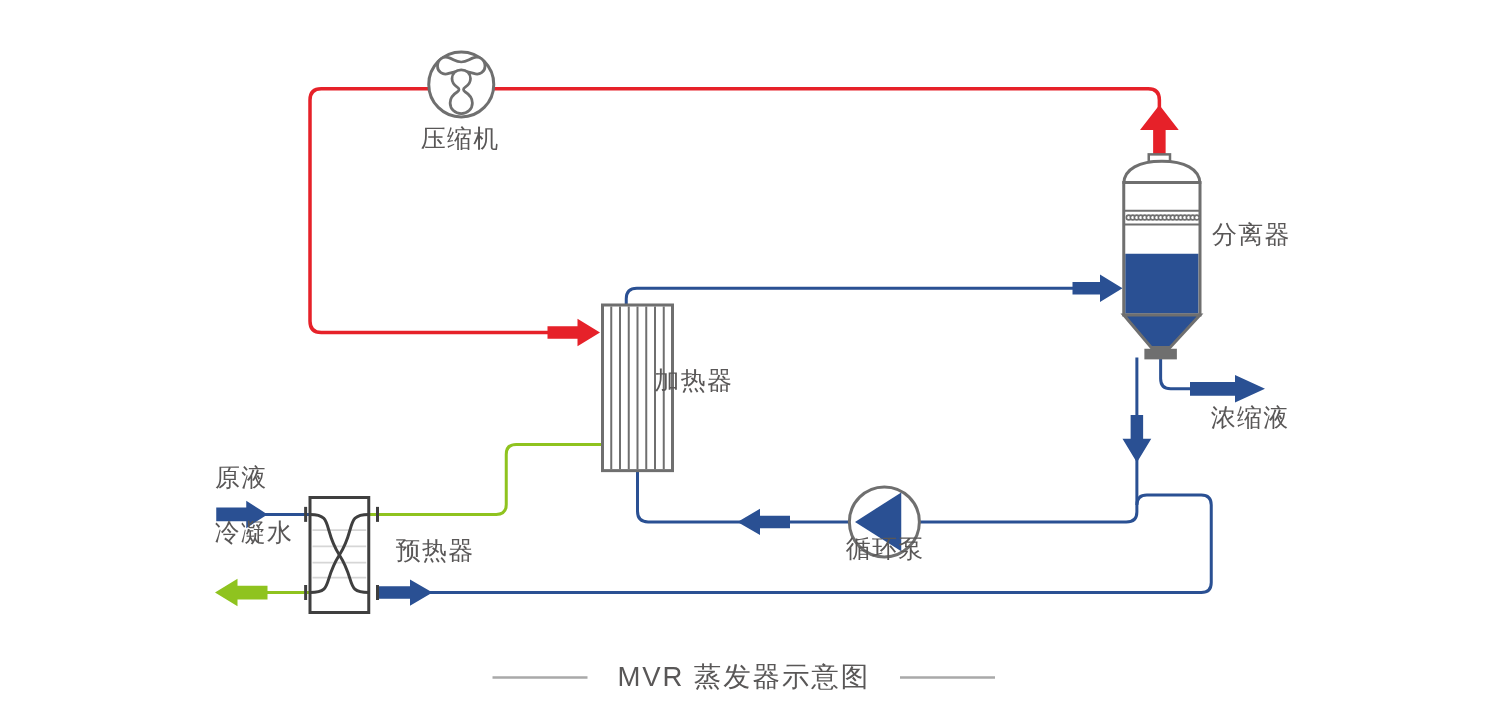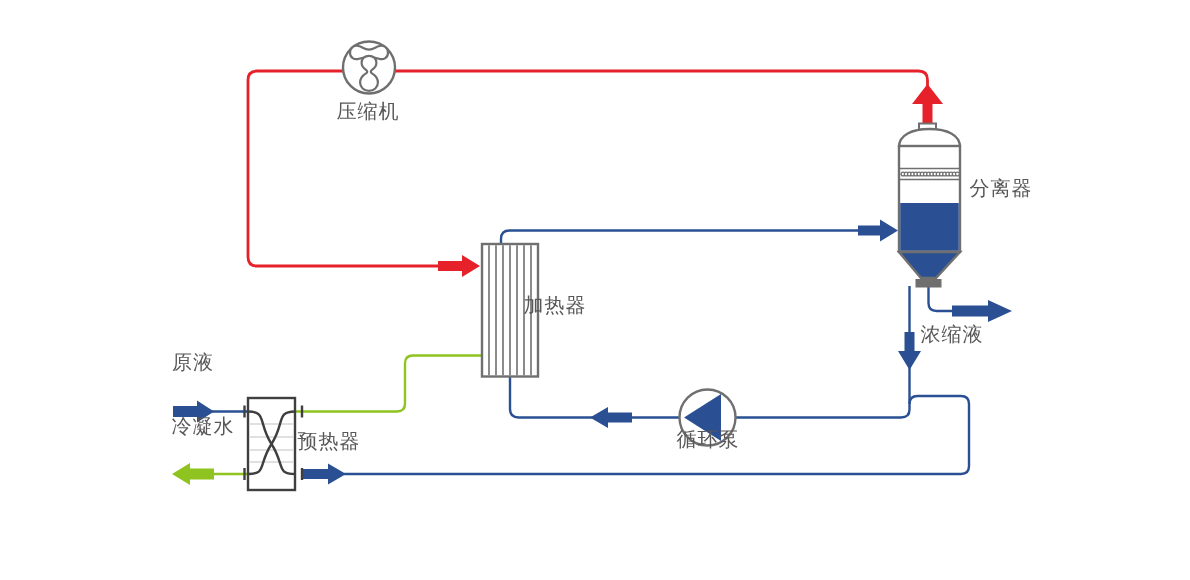--- a/index.html
+++ b/index.html
@@ -145,20 +145,25 @@
 
     <g>
       <circle class="eq" cx="707.5" cy="417.5" r="28"></circle>
       <polygon class="arr-liquid" points="684,417.5 721,394 721,441"></polygon>
     </g>
   </svg>
 
   <div class="lbl" style="left:368px;top:111px">压缩机</div>
   <div class="lbl" style="left:1001px;top:188px">分离器</div>
   <div class="lbl" style="left:555px;top:305px">加热器</div>
-  <div class="lbl" style="left:329px;top:441px">预热器</div>
+  <div class="lbl" style="left:348px;top:441px">预热器</div>
   <div class="lbl" style="left:708px;top:439px">循环泵</div>
-  <div class="lbl" style="left:193px;top:362px">原液</div>
+  <div class="lbl" style="left:193px;top:382px">原液</div>
   <div class="lbl" style="left:203px;top:426px">冷凝水</div>
-  <div class="lbl" style="left:952px;top:334px">浓缩液</div>
+  <div class="lbl" style="left:1000px;top:334px">浓缩液</div>
 
+  <div class="title-row">
+    <span class="title-rule"></span>
+    <span class="title-text">MVR 蒸发器示意图</span>
+    <span class="title-rule"></span>
+  </div>
 
 </div>
 
 </body></html>

